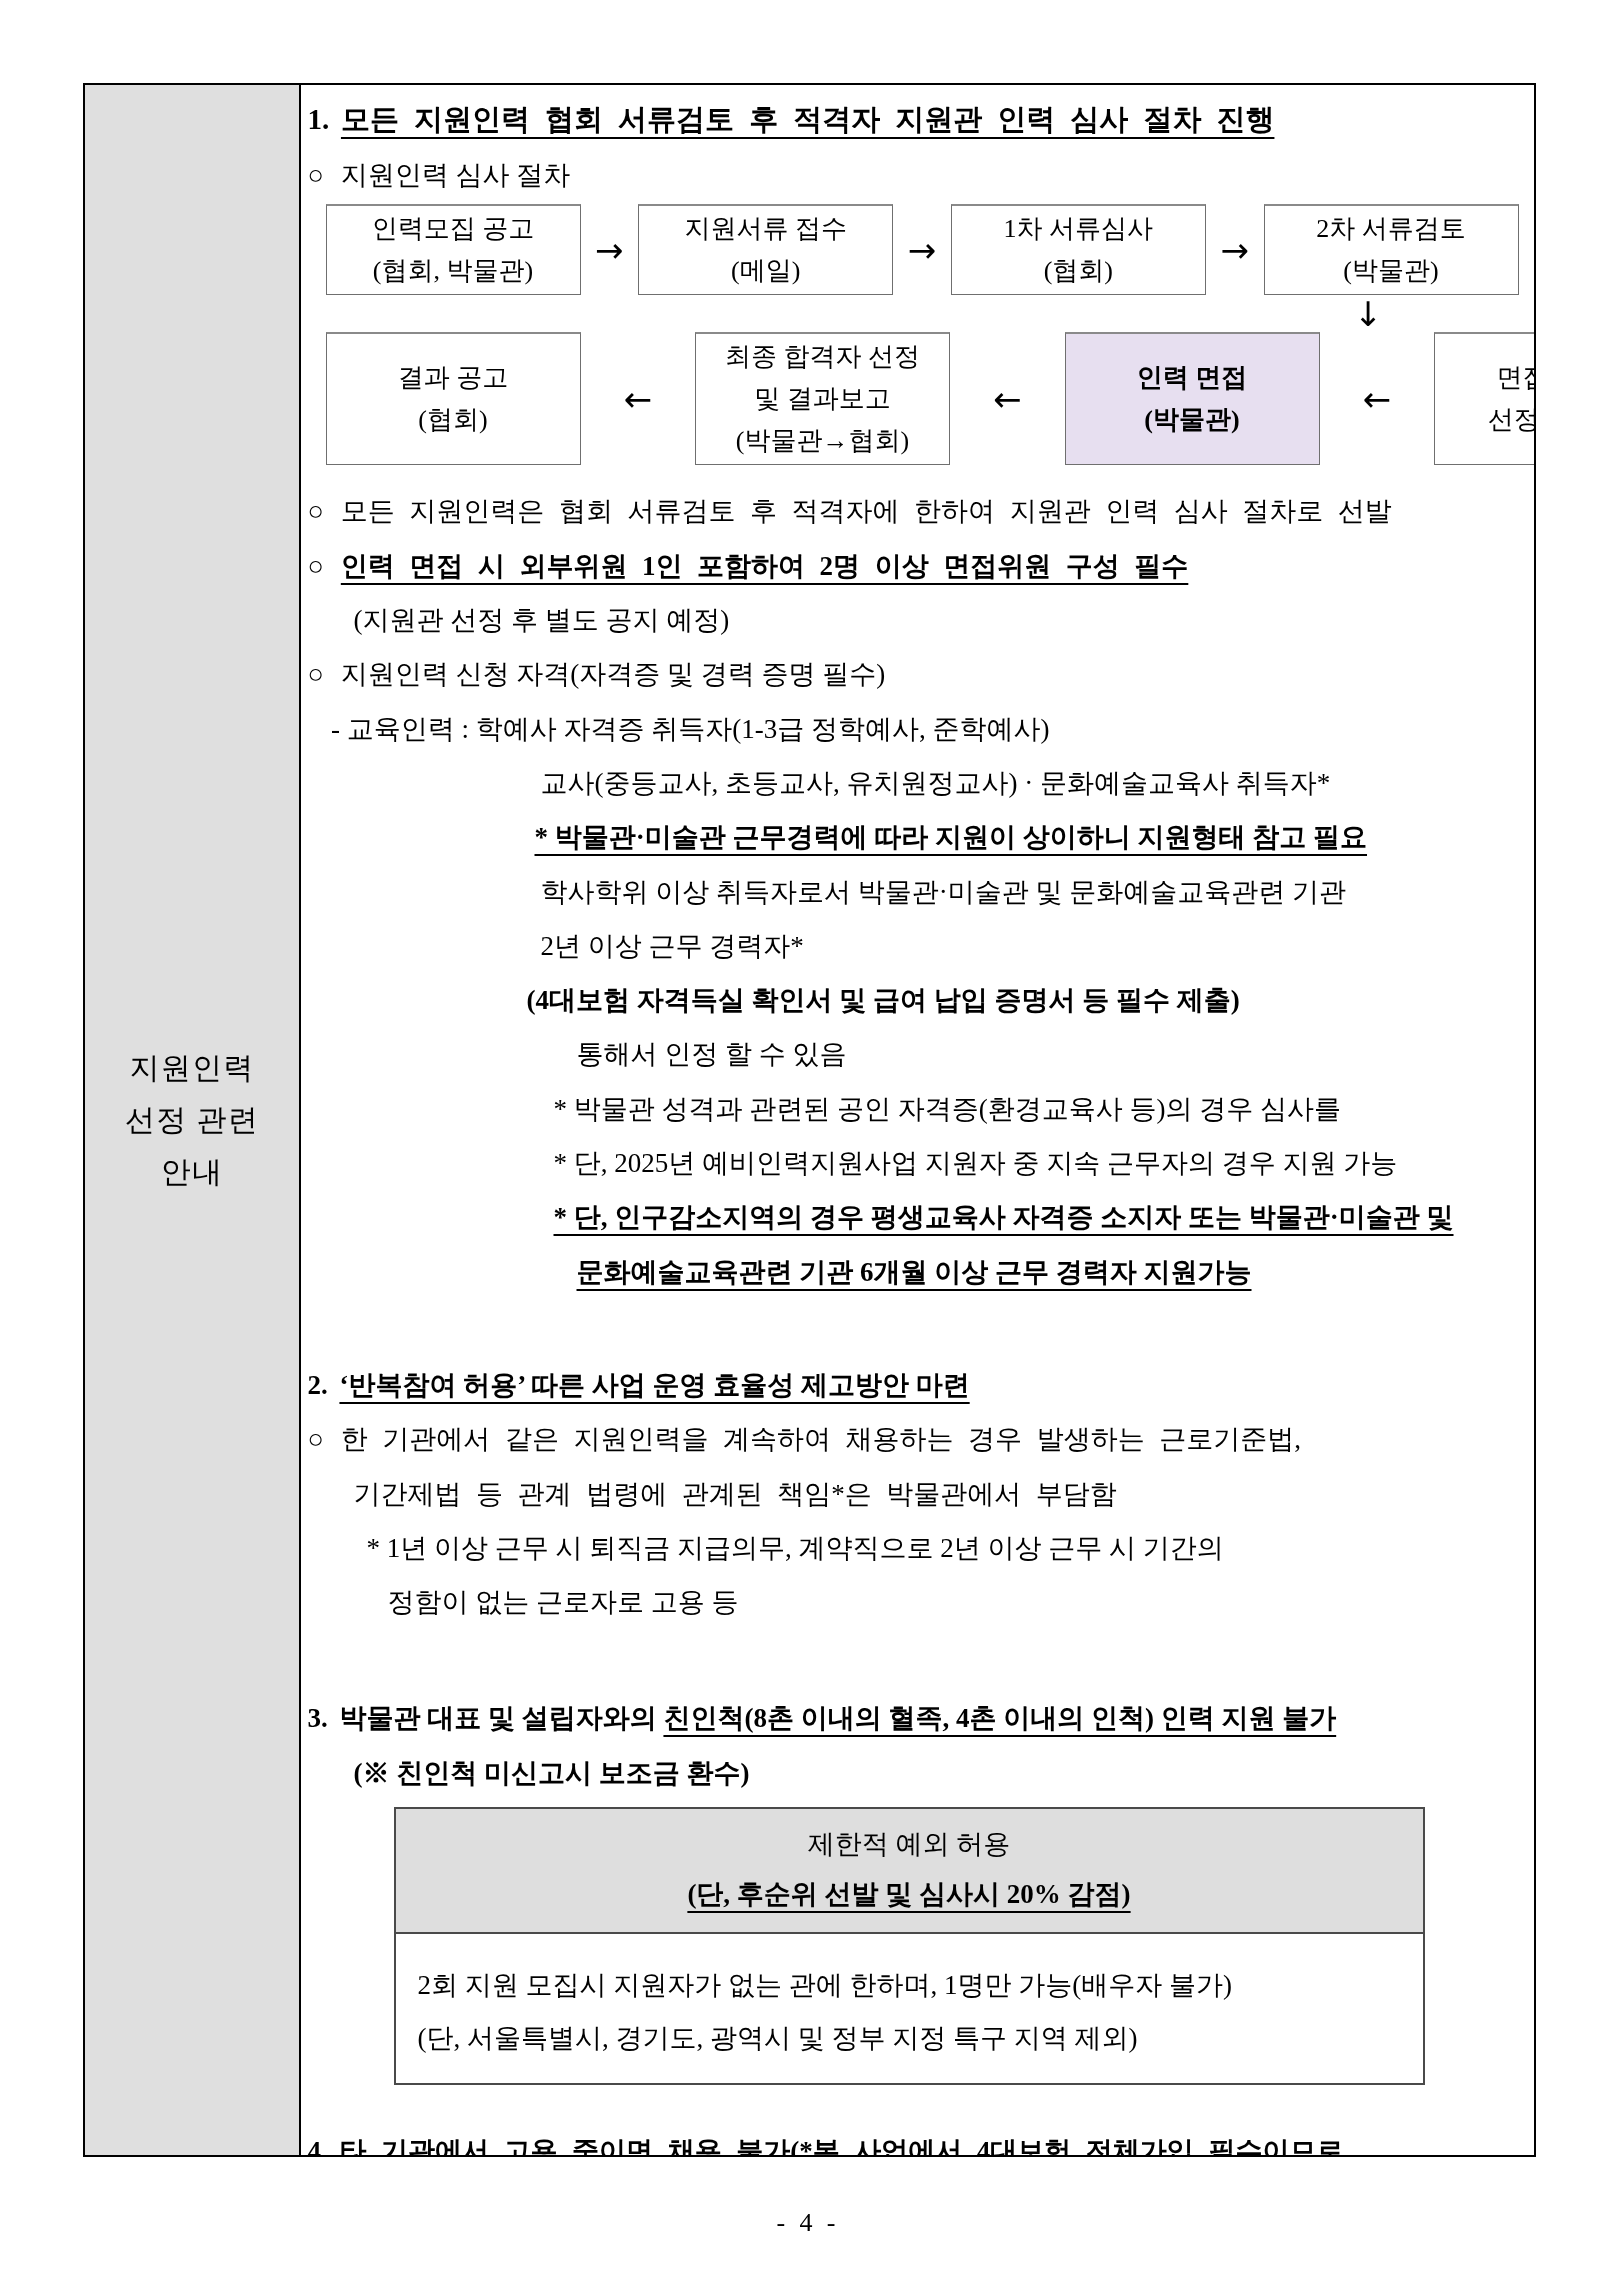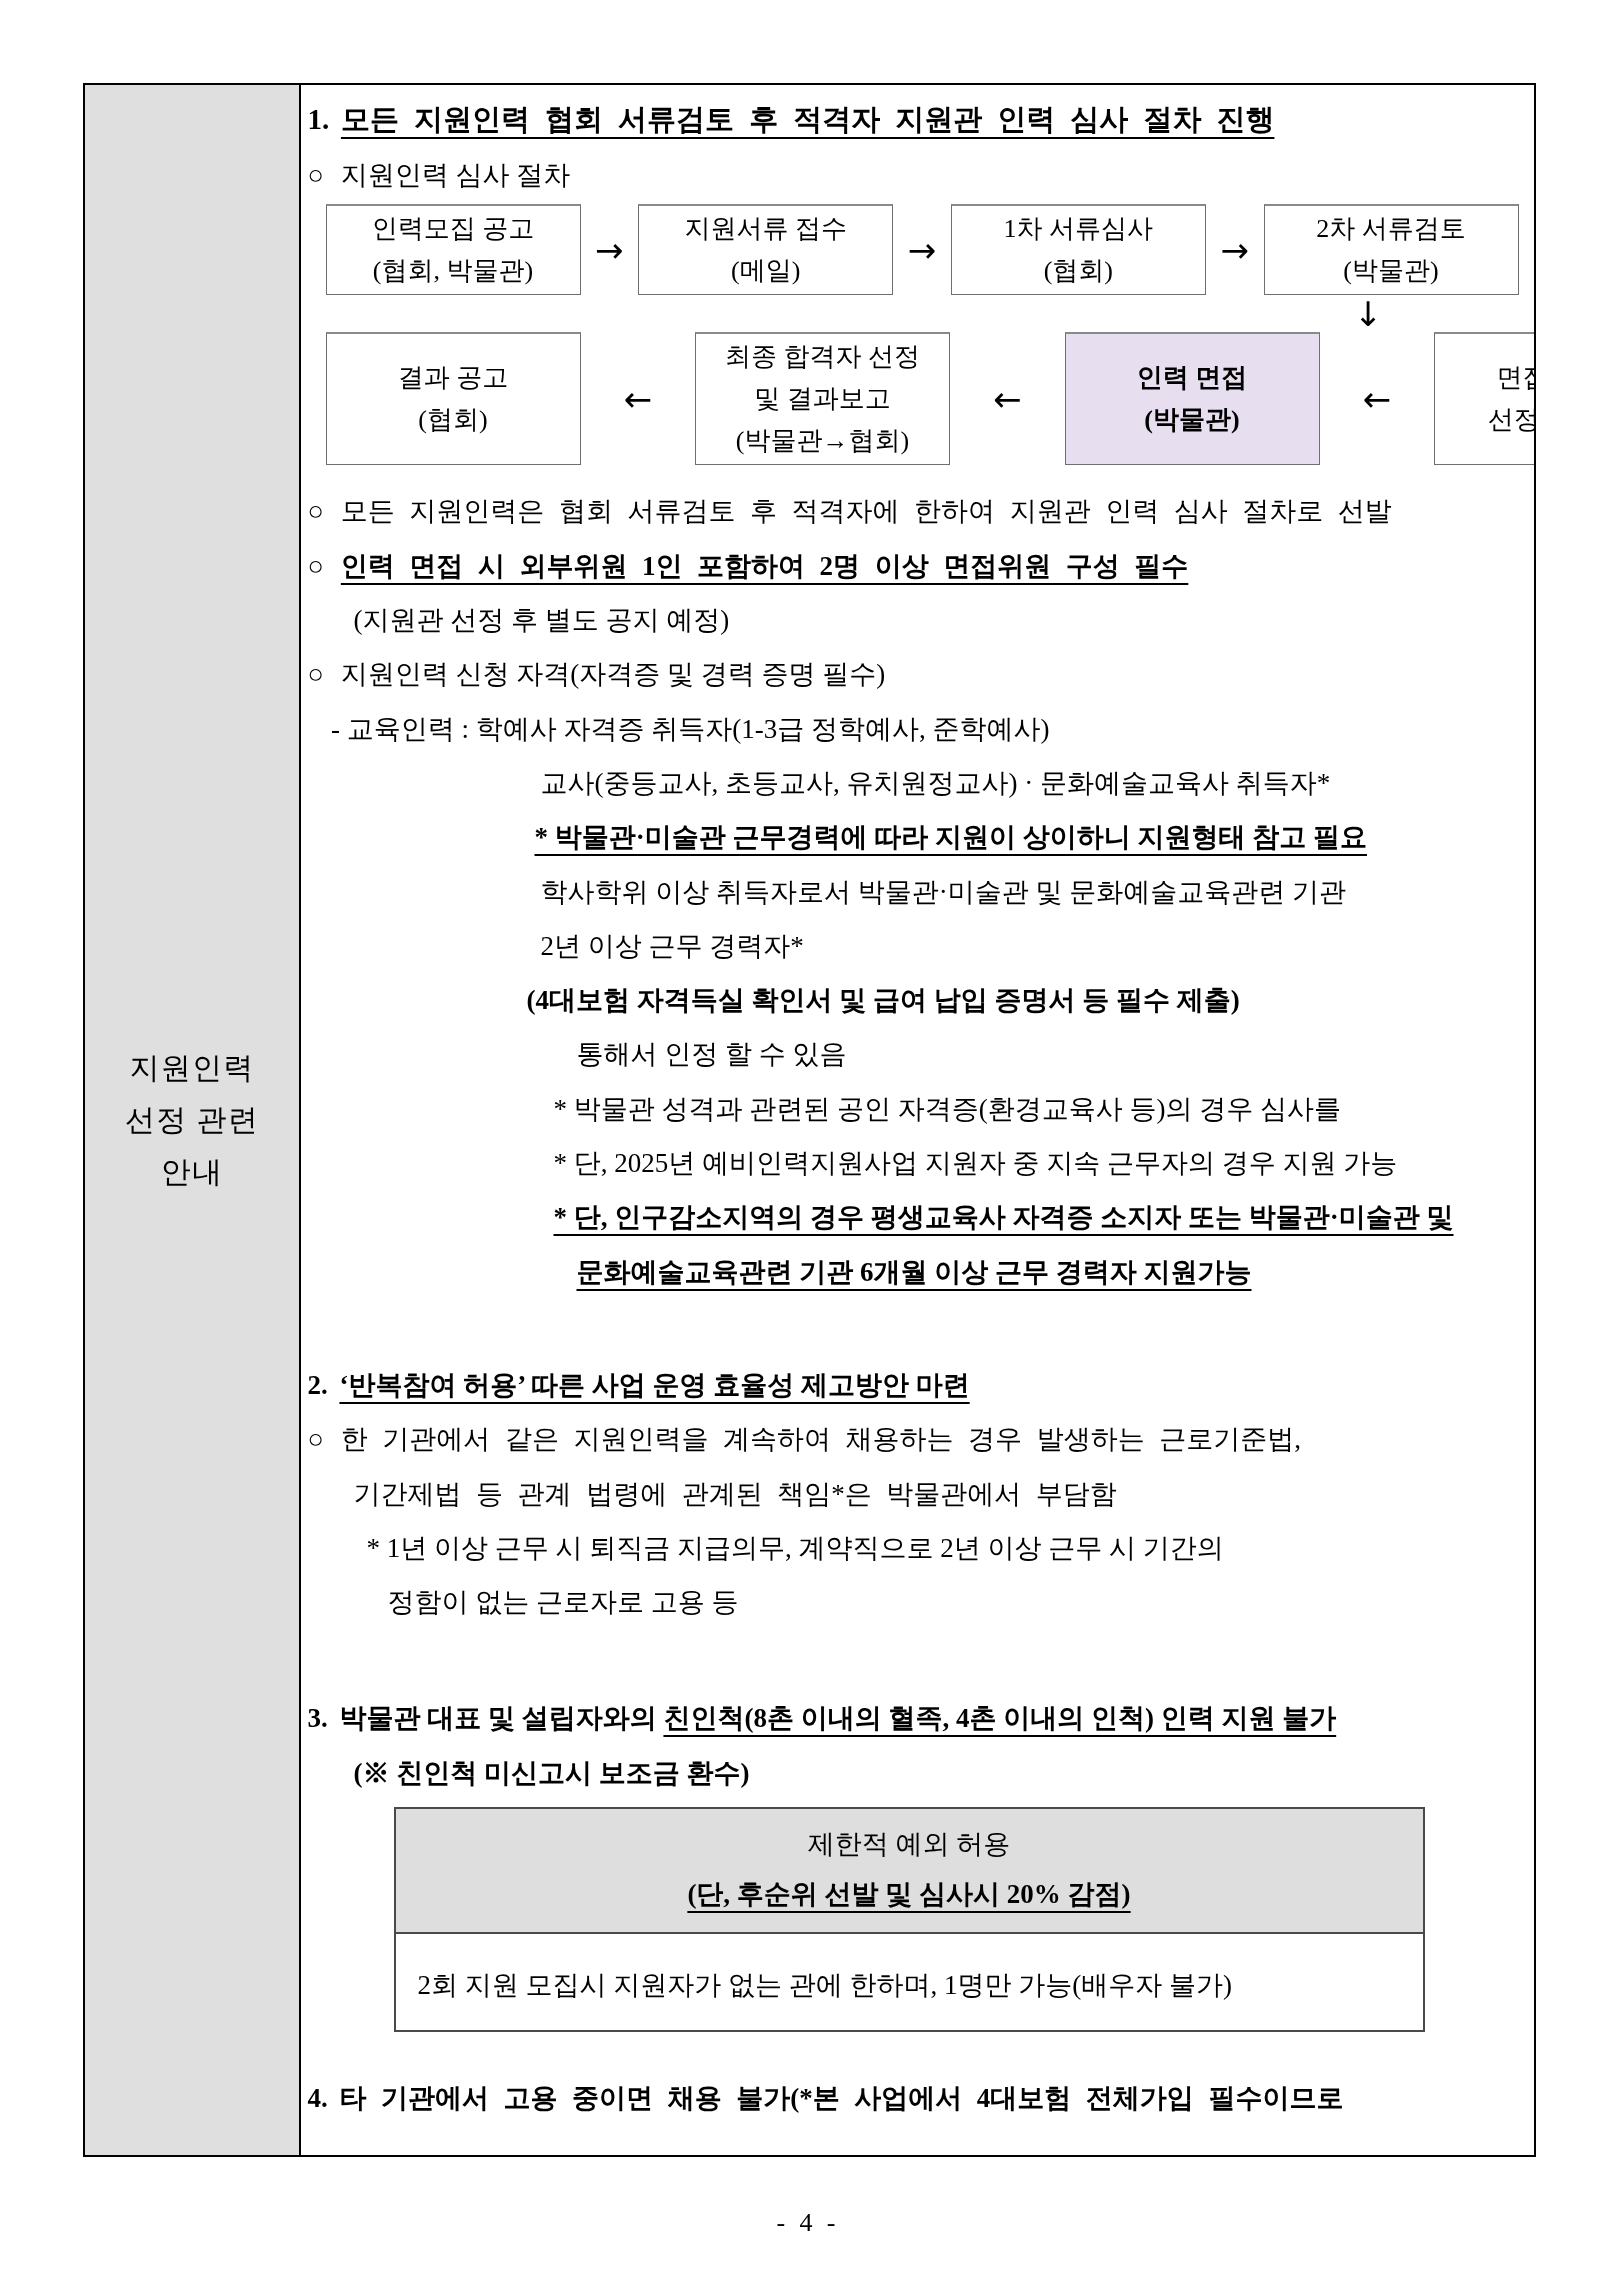--- a/index.html
+++ b/index.html
@@ -241,20 +241,21 @@
     </div>
     <div class="ln ind-cont b">(※ 친인척 미신고시 보조금 환수)</div>
 
     <div class="exbox">
       <div class="exbox-head">
         <div>제한적 예외 허용</div>
         <div class="b ul">(단, 후순위 선발 및 심사시 20% 감점)</div>
       </div>
       <div class="exbox-body">
         <div>2회 지원 모집시 지원자가 없는 관에 한하며, 1명만 가능(배우자 불가)</div>
+        <div>(단, 서울특별시, 경기도, 광역시 및 정부 지정 특구 지역 제외)</div>
       </div>
     </div>
 
     <div class="ln hd ws">
       <span class="mk nomk">4.</span><span>타 기관에서 고용 중이면 채용 불가(*본 사업에서 4대보험 전체가입 필수이므로</span>
     </div>
 
   </div>
 </div>
 

